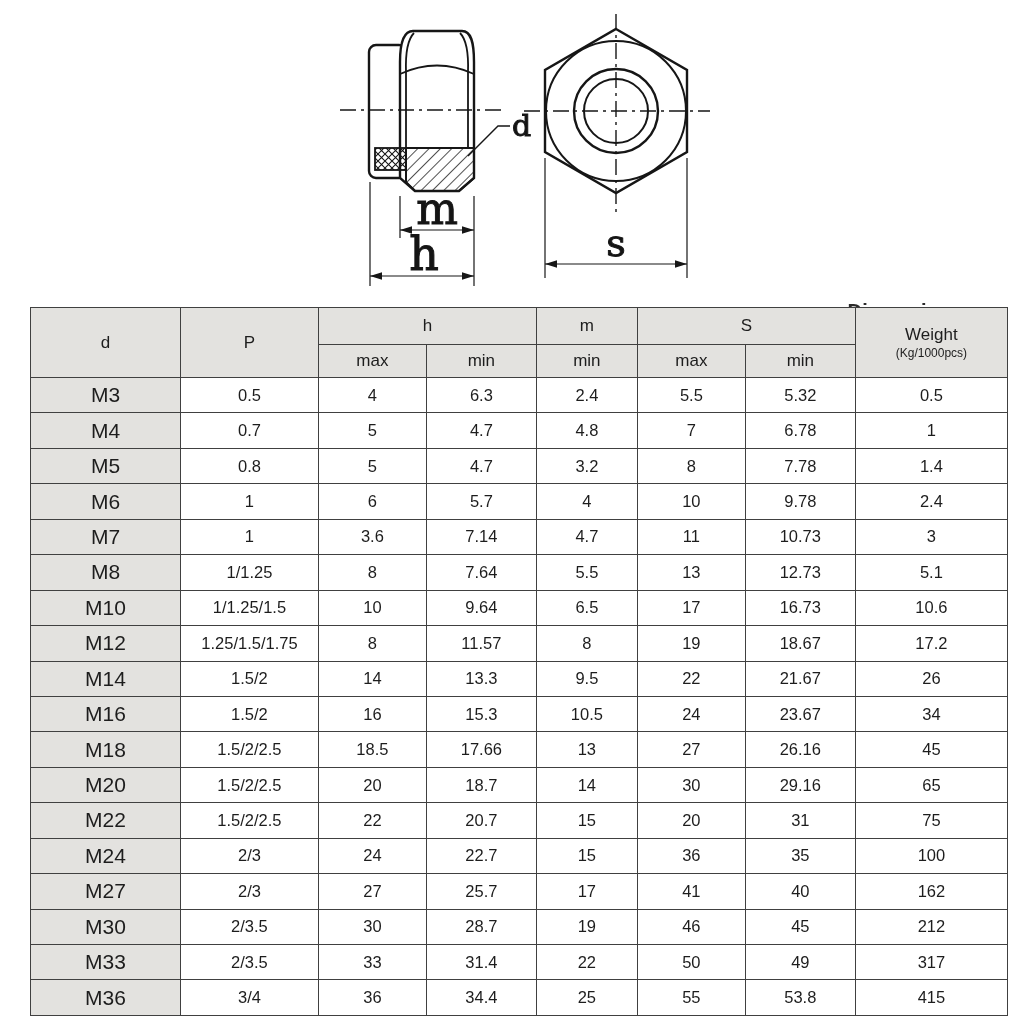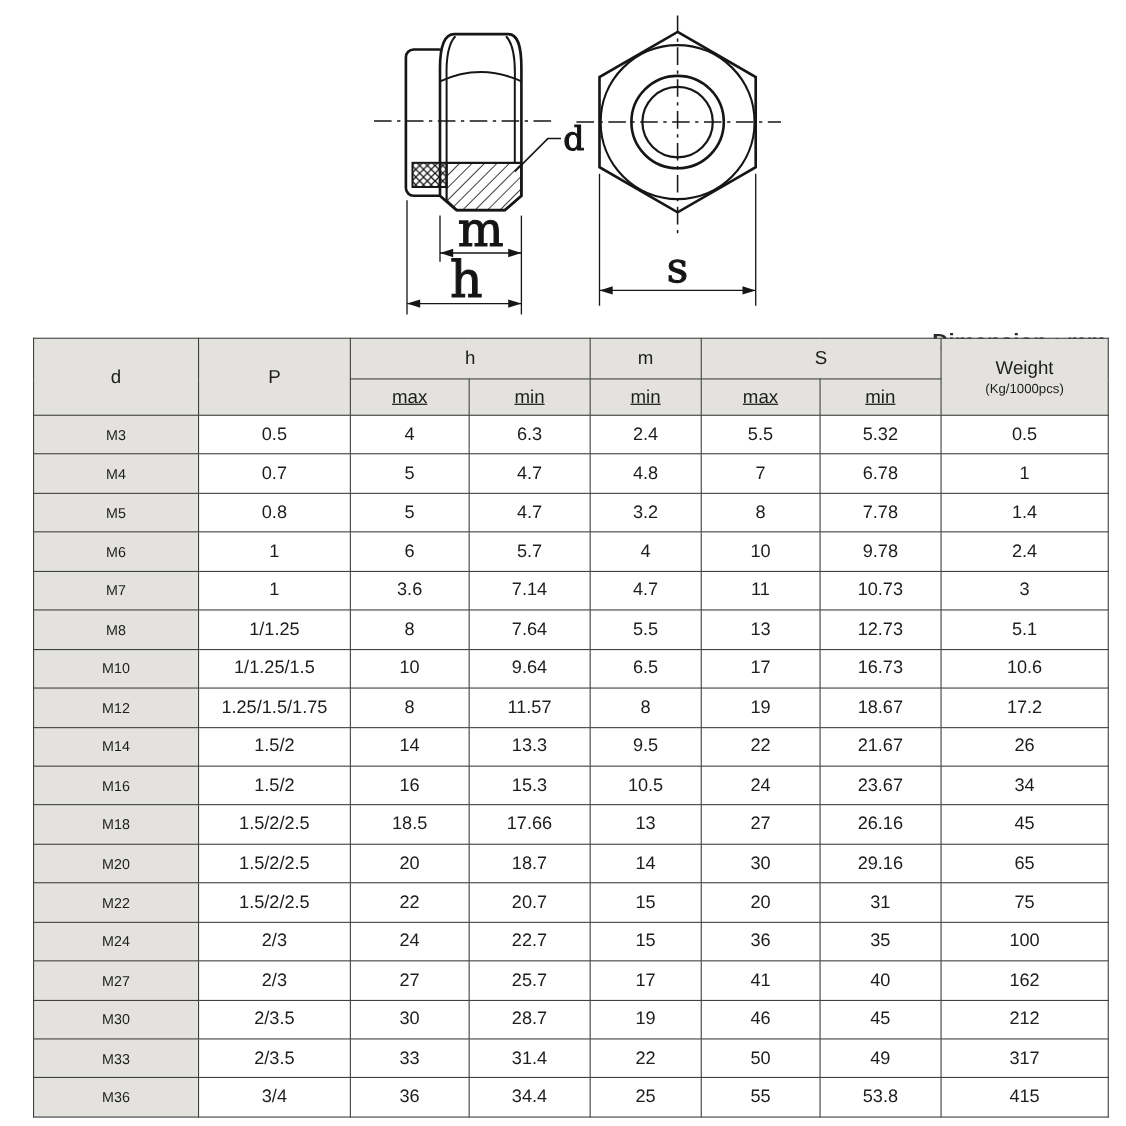--- a/index.html
+++ b/index.html
@@ -16,22 +16,22 @@
   table.spec-table{
     position:absolute;left:30px;top:307px;width:978px;height:709px;
     border-collapse:collapse;table-layout:fixed;
   }
   .spec-table th,.spec-table td{
     border:1.8px solid #404040;text-align:center;vertical-align:middle;
     padding:0;color:#1d1d1d;font-weight:400;
   }
   .spec-table thead th{background:#e3e2df;font-size:17px;}
   .spec-table thead tr.hrow1{height:37px;}
-  .spec-table thead tr.hrow2{height:33px;text-decoration:underline;}
-  .spec-table tbody th{background:#e3e2df;font-size:13px;font-weight:400;}
+  .spec-table thead tr.hrow2{height:33px;}
+  .spec-table tbody th{background:#e3e2df;font-size:21px;font-weight:400;}
   .spec-table tbody td{background:#ffffff;font-size:16.5px;}
   .weight-head div{line-height:1.25;}
   .weight-sub{font-size:12px;}
 
   text.dim-label{font-family:"DejaVu Serif","Liberation Serif",serif;fill:#141414;}
 </style>
 </head>
 <body>
 
 <div class="page">

